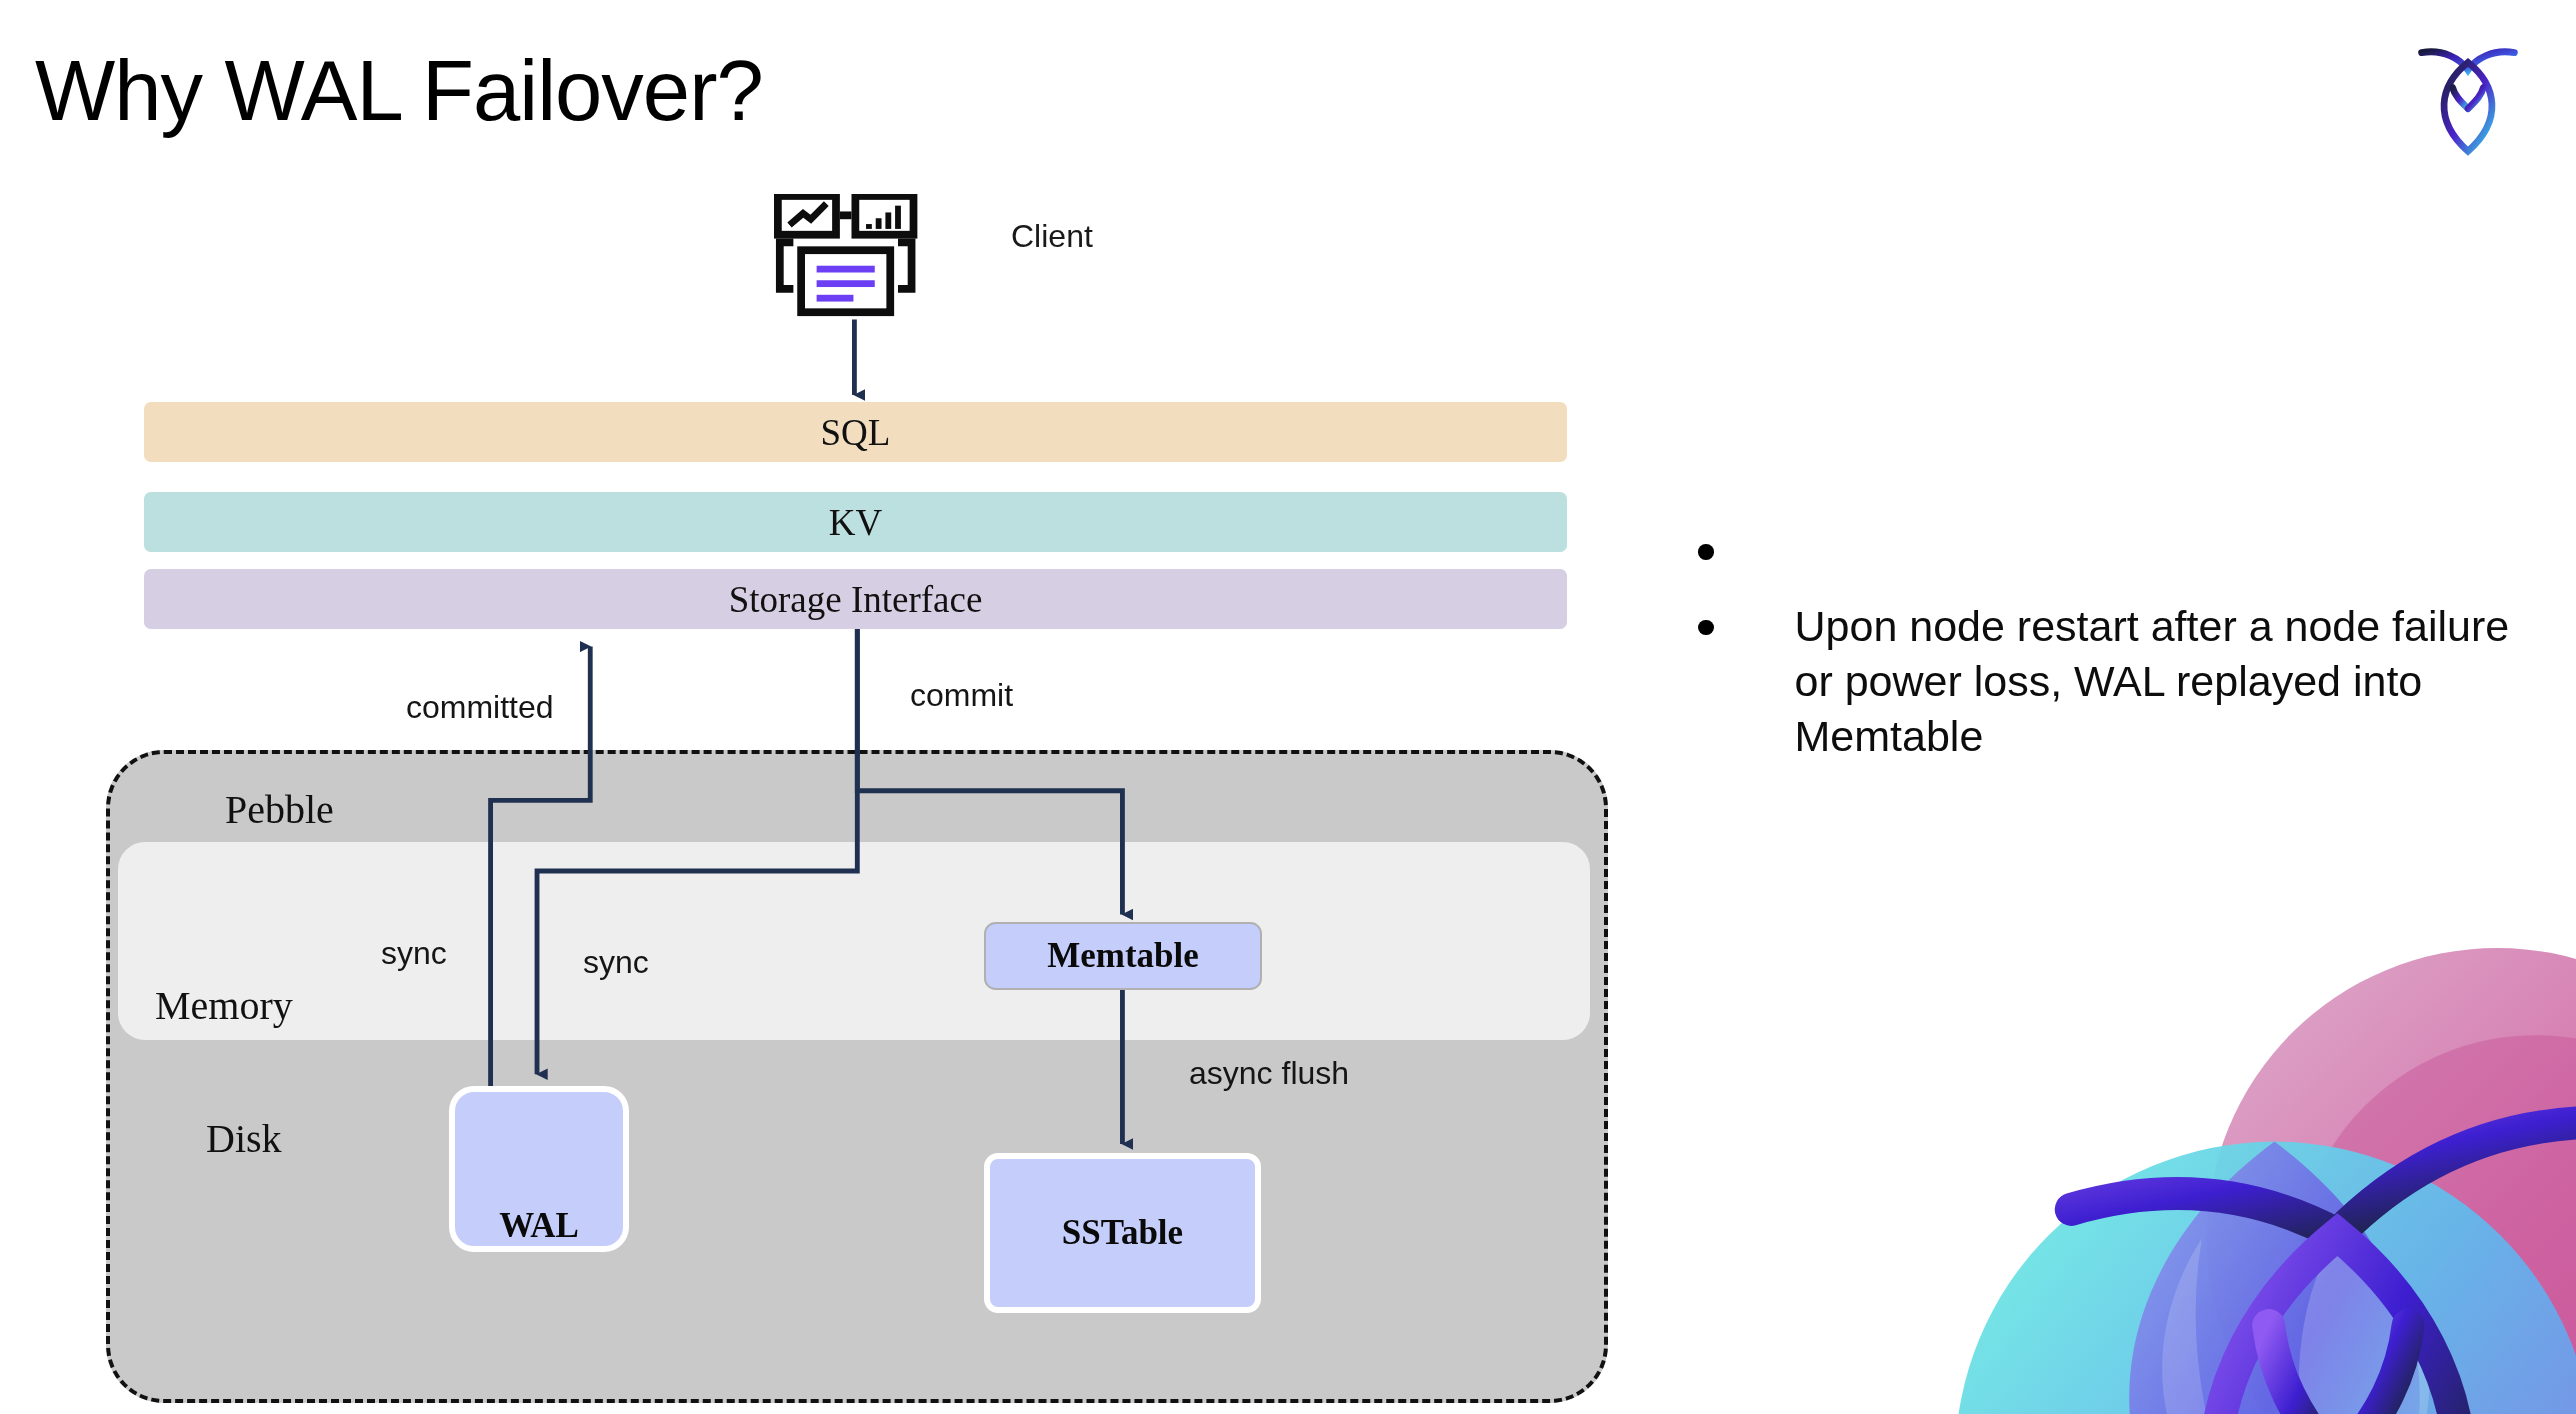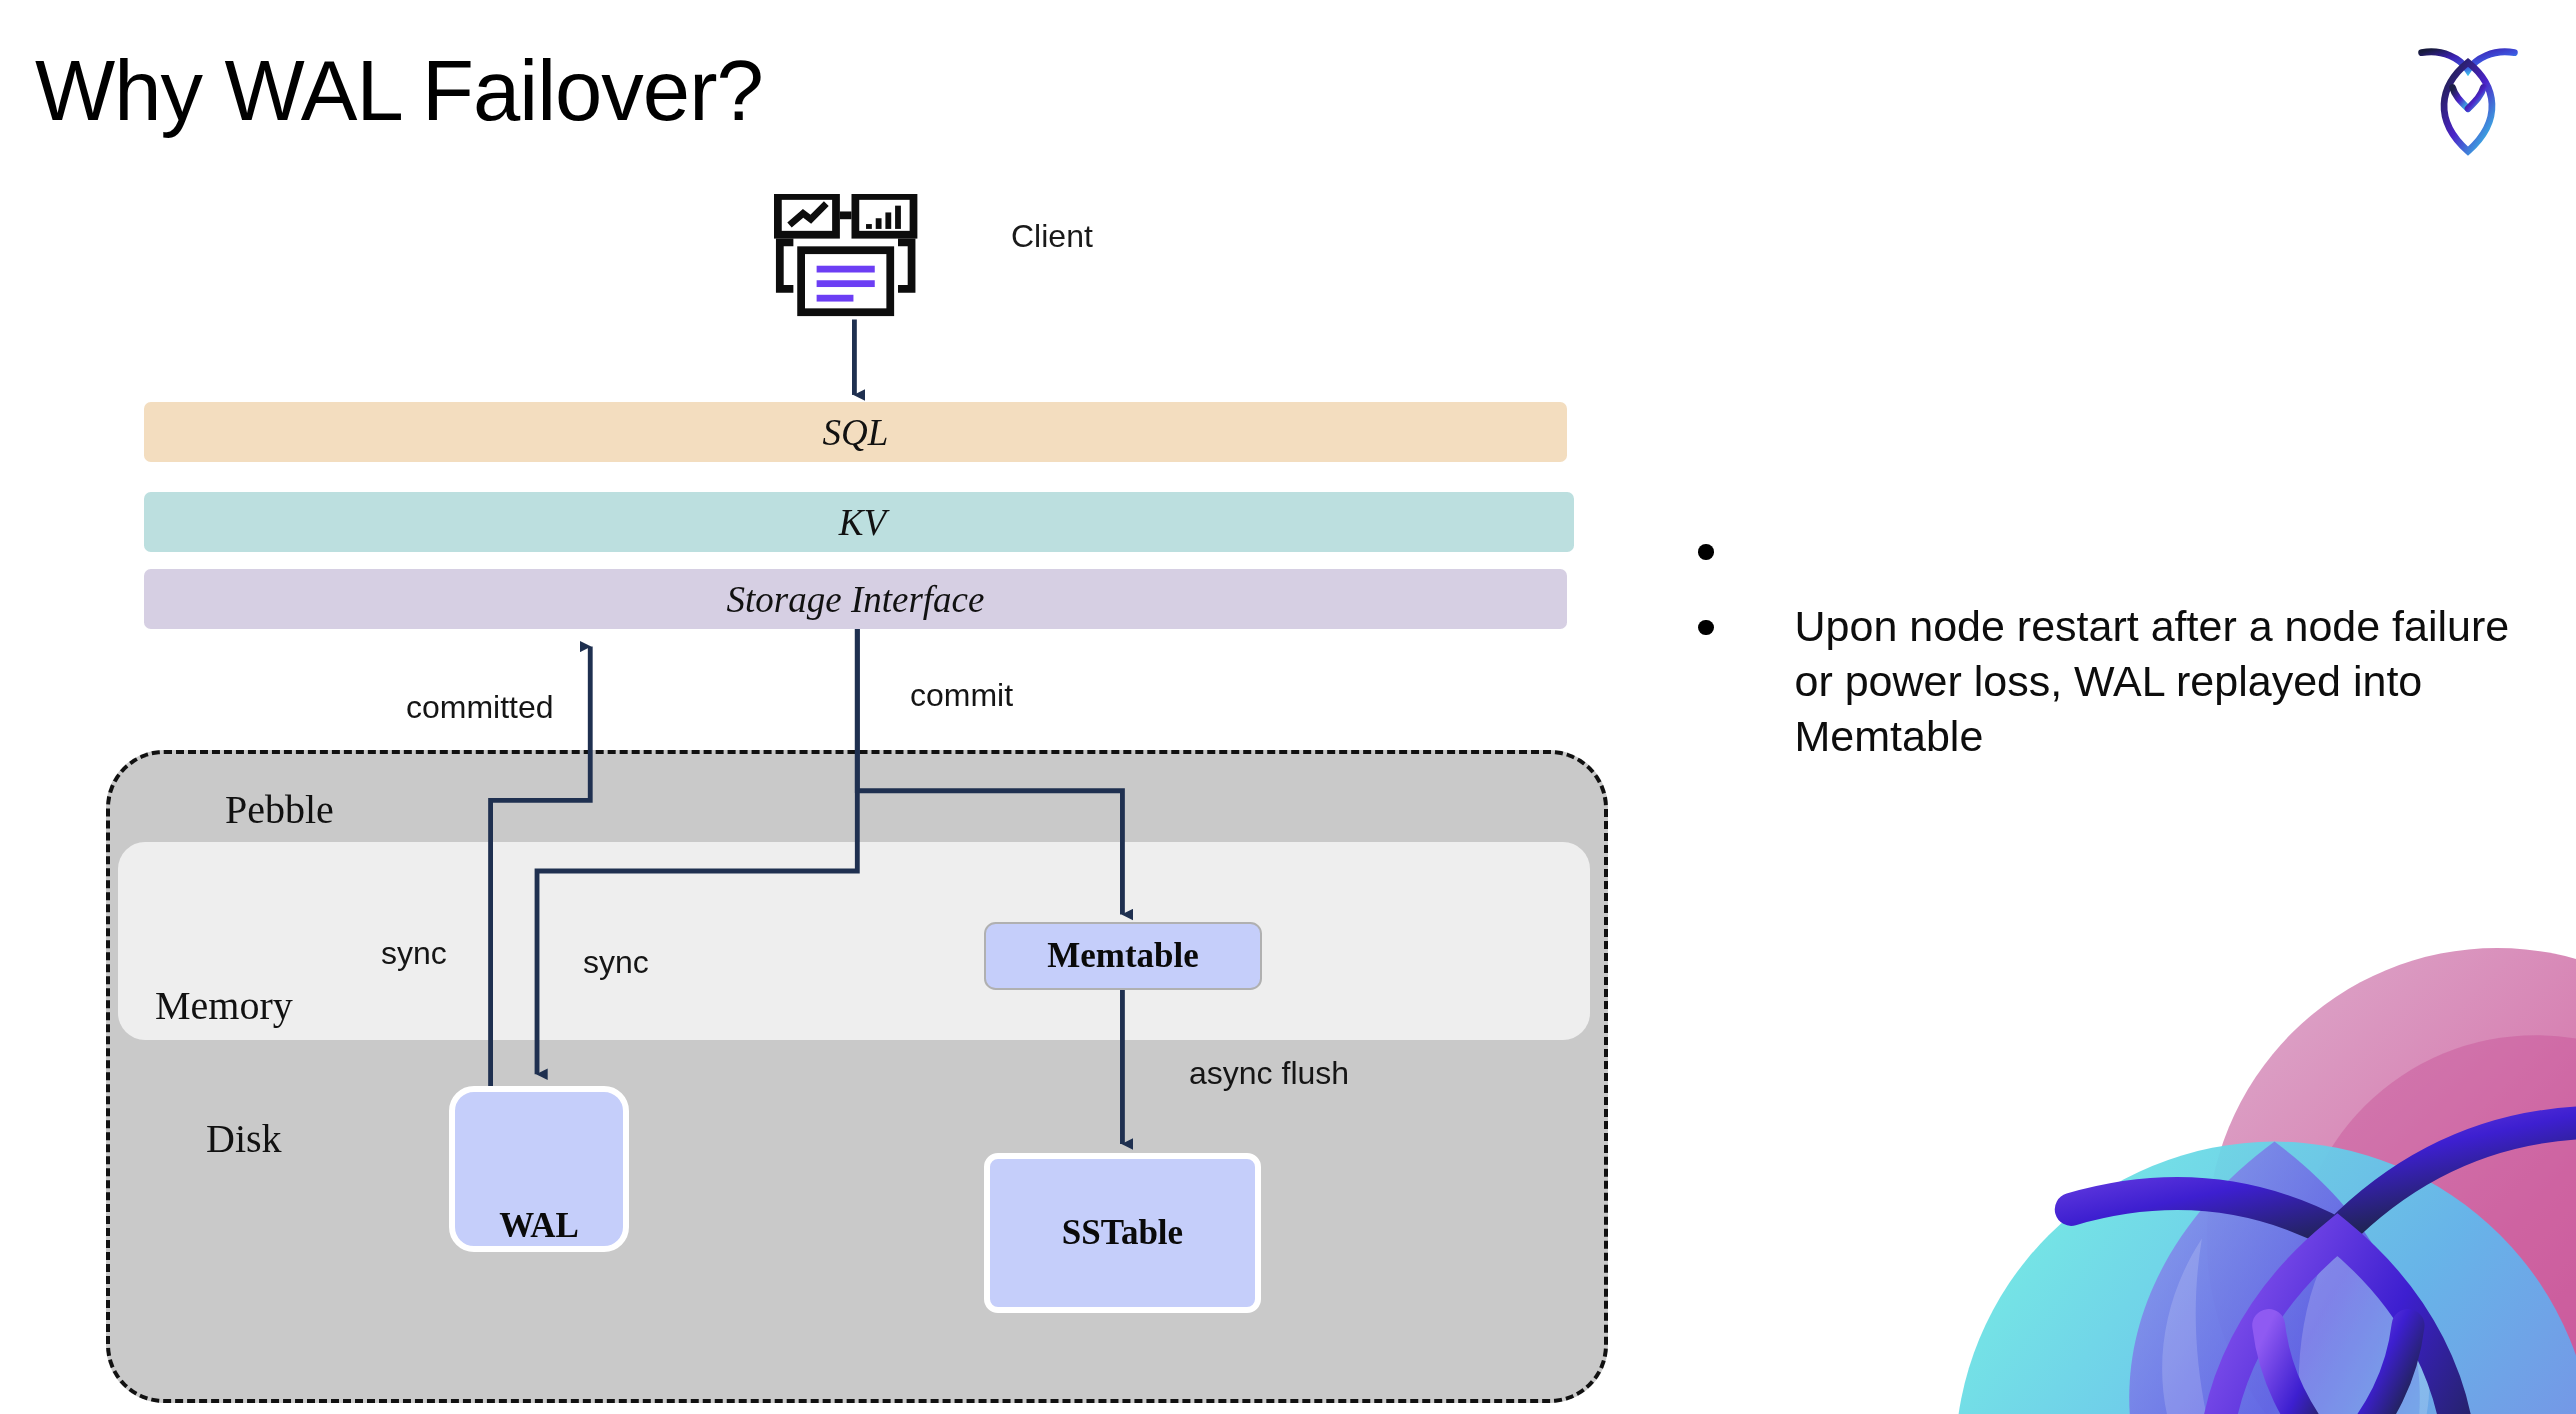--- a/index.html
+++ b/index.html
@@ -37,24 +37,24 @@
     font-size:32px;color:#1a1a1a;font-family:"Liberation Sans",sans-serif;
     white-space:nowrap;
   }
 
   
   .layer-bar{
     position:absolute;left:144px;width:1423px;height:60px;border-radius:6.8px;
     display:flex;align-items:center;justify-content:center;
   }
   .layer-bar span{
-    font-family:"Liberation Serif", serif;font-size:37px;color:#111111;font-style:italic;
+    font-family:"Liberation Serif", serif;font-size:37px;color:#111111;
   }
   #bar-sql{top:402px;background:#f3ddbf;}
-  #bar-kv{top:492px;background:#bcdfdf;padding-left:7px;}
+  #bar-kv{top:492px;background:#bcdfdf;}
   #bar-storage{top:569px;background:#d6cfe3;}
 
   
   #pebble-box{
     position:absolute;left:106px;top:750px;width:1502px;height:653px;
     border:4.8px dashed #111111;border-radius:58px;background:#c9c9c9;
     box-sizing:border-box;
   }
   #memory-box{
     position:absolute;left:118px;top:842px;width:1472px;height:198px;

